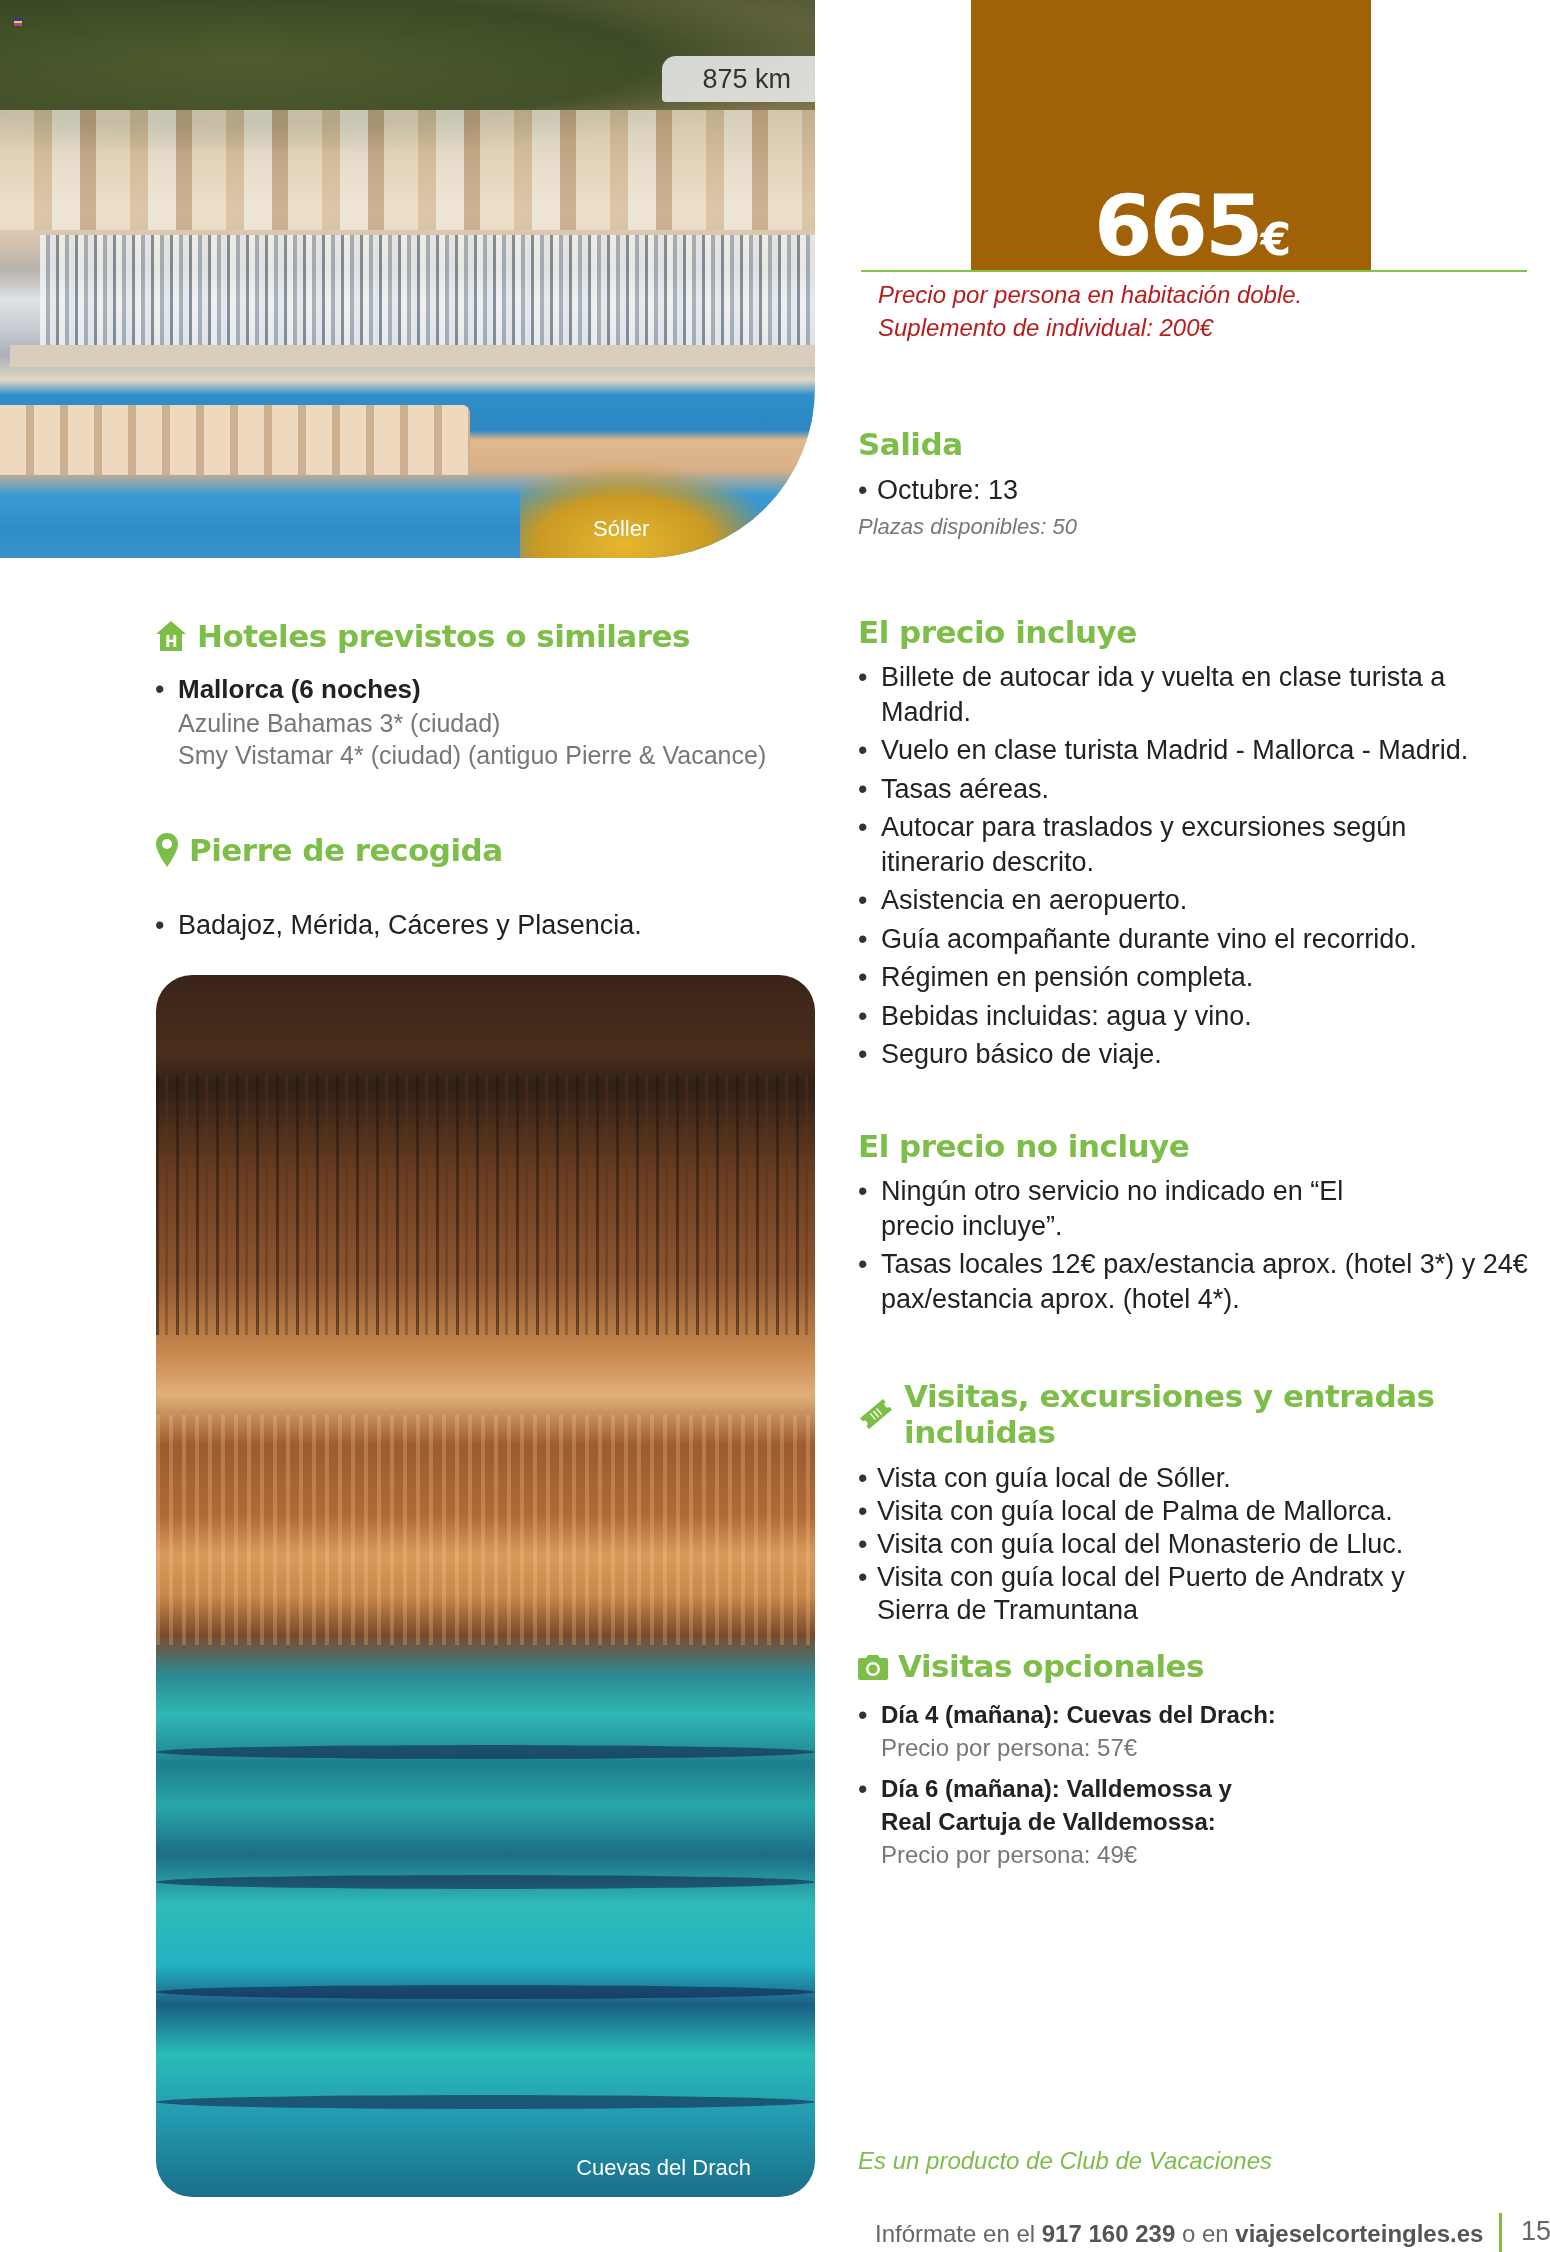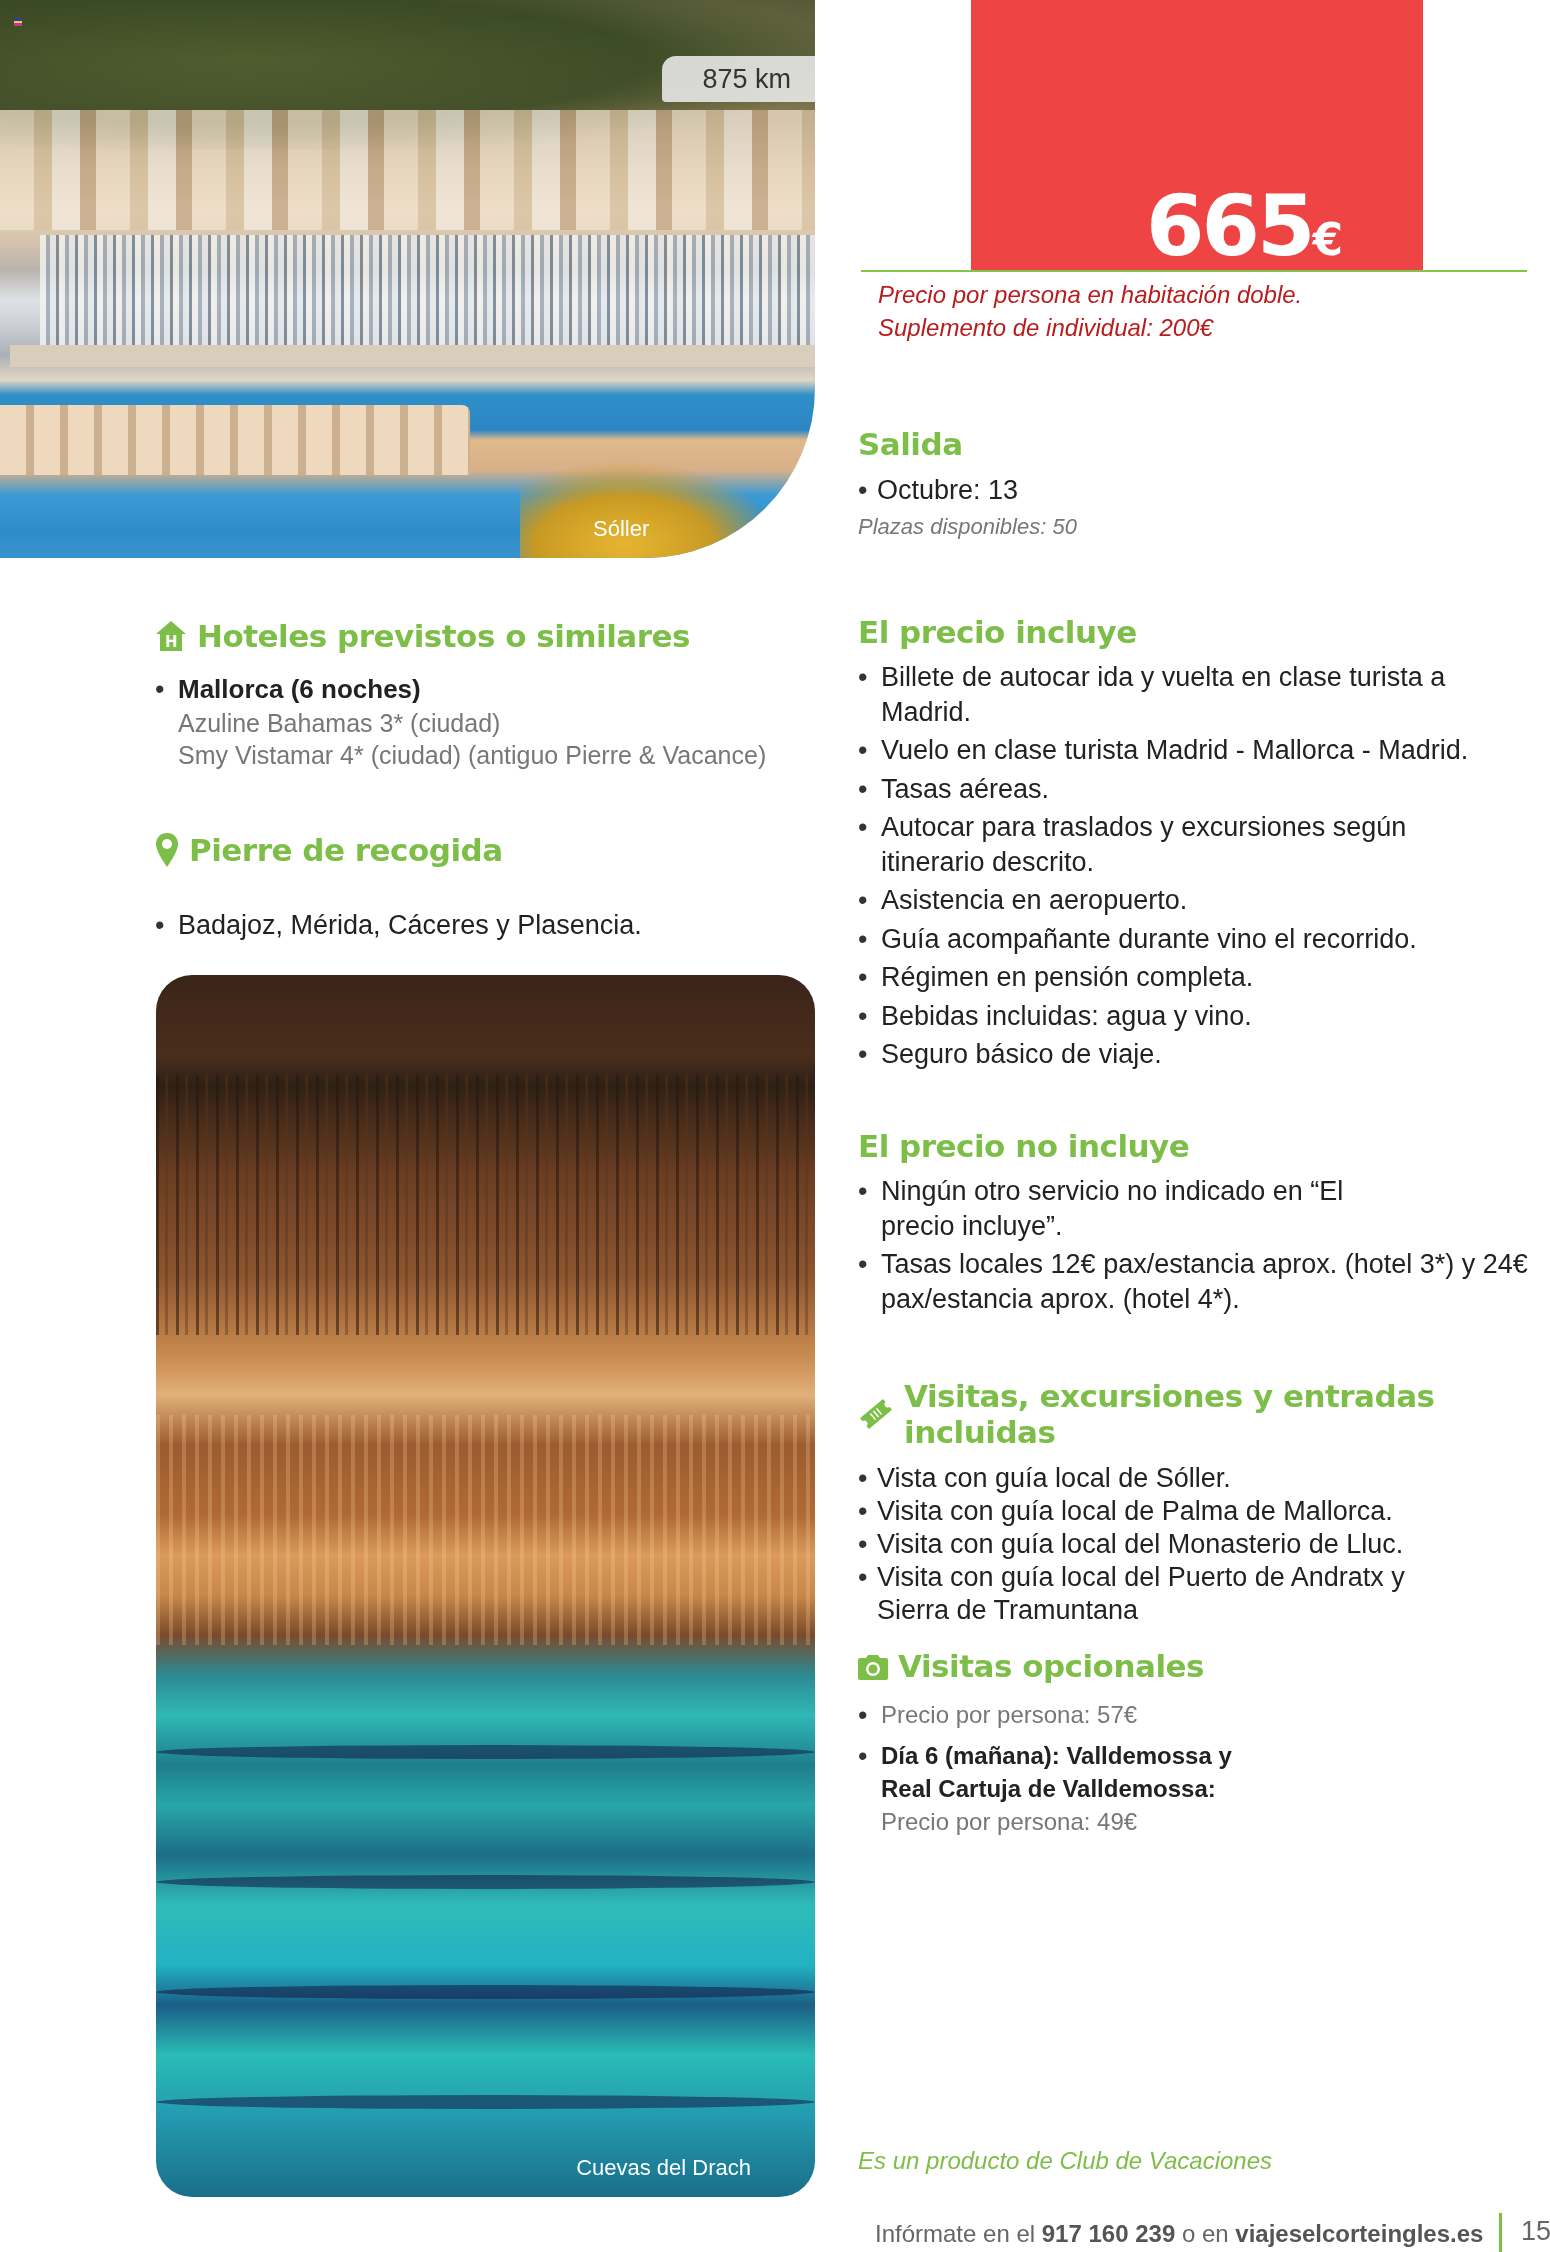--- a/index.html
+++ b/index.html
@@ -39,21 +39,21 @@
     background: rgba(235,235,235,0.88);
     border-top-left-radius: 14px; border-bottom-left-radius: 4px;
     font-size: 27px; color: #333; text-align: right; padding-right: 24px; line-height: 46px;
   }
   .hero-caption { position: absolute; left: 593px; top: 516px; font-size: 22px; color: #ffffff; }
 
   .corner-marker { position: absolute; left: 14px; top: 18px; width: 8px; height: 8px;
     background: linear-gradient(180deg, #2b3ea8 0 33%, #f1d12e 33% 66%, #c23b8a 66% 100%); }
 
   
-  .price-box { position: absolute; left: 971px; top: 0; width: 452px; height: 272px; background: #ef4444; }
+  .price-box { position: absolute; left: 971px; top: 0; width: 400px; height: 272px; background: #a16207; }
   .price-value { position: absolute; right: 80px; bottom: 4px; color: #ffffff;
     font-family: "DejaVu Sans", sans-serif; font-weight: bold; font-size: 84px; letter-spacing: -3px; line-height: 1; }
   .price-currency { font-size: 44px; letter-spacing: 0; }
   .price-rule { position: absolute; left: 861px; top: 270px; width: 666px; height: 2px; background: #84c34a; }
   .price-note { position: absolute; left: 878px; top: 278px; font-size: 24px; font-style: italic; color: #b91c1c; line-height: 33px; }
 
   
   .h-green { color: #7dbe48; font-family: "DejaVu Sans", sans-serif; font-weight: bold; font-size: 31px; letter-spacing: -0.5px; }
   .section { position: absolute; }
   .section .h-green { display: flex; align-items: center; gap: 10px; }
@@ -248,20 +248,21 @@
       <svg width="30" height="28" viewBox="0 0 30 28">
           <path d="M10 3 H20 L22 6 H28 A2 2 0 0 1 30 8 V26 A2 2 0 0 1 28 28 H2 A2 2 0 0 1 0 26 V8 A2 2 0 0 1 2 6 H8 Z" fill="#7dbe48"></path>
           <circle cx="15" cy="17" r="7" fill="#ffffff"></circle>
           <circle cx="15" cy="17" r="4.5" fill="#7dbe48"></circle>
         </svg>
     </span>
     <span>Visitas opcionales</span>
   </div>
   <ul class="bullets">
     <li>
+      <span class="opt-title">Día 4 (mañana): Cuevas del Drach:</span>
       <span class="opt-price">Precio por persona: 57€</span>
     </li>
     <li style="width:400px">
       <span class="opt-title">Día 6 (mañana): Valldemossa y Real Cartuja de Valldemossa:</span>
       <span class="opt-price">Precio por persona: 49€</span>
     </li>
   </ul>
 </div>
 
 <div class="cave">

